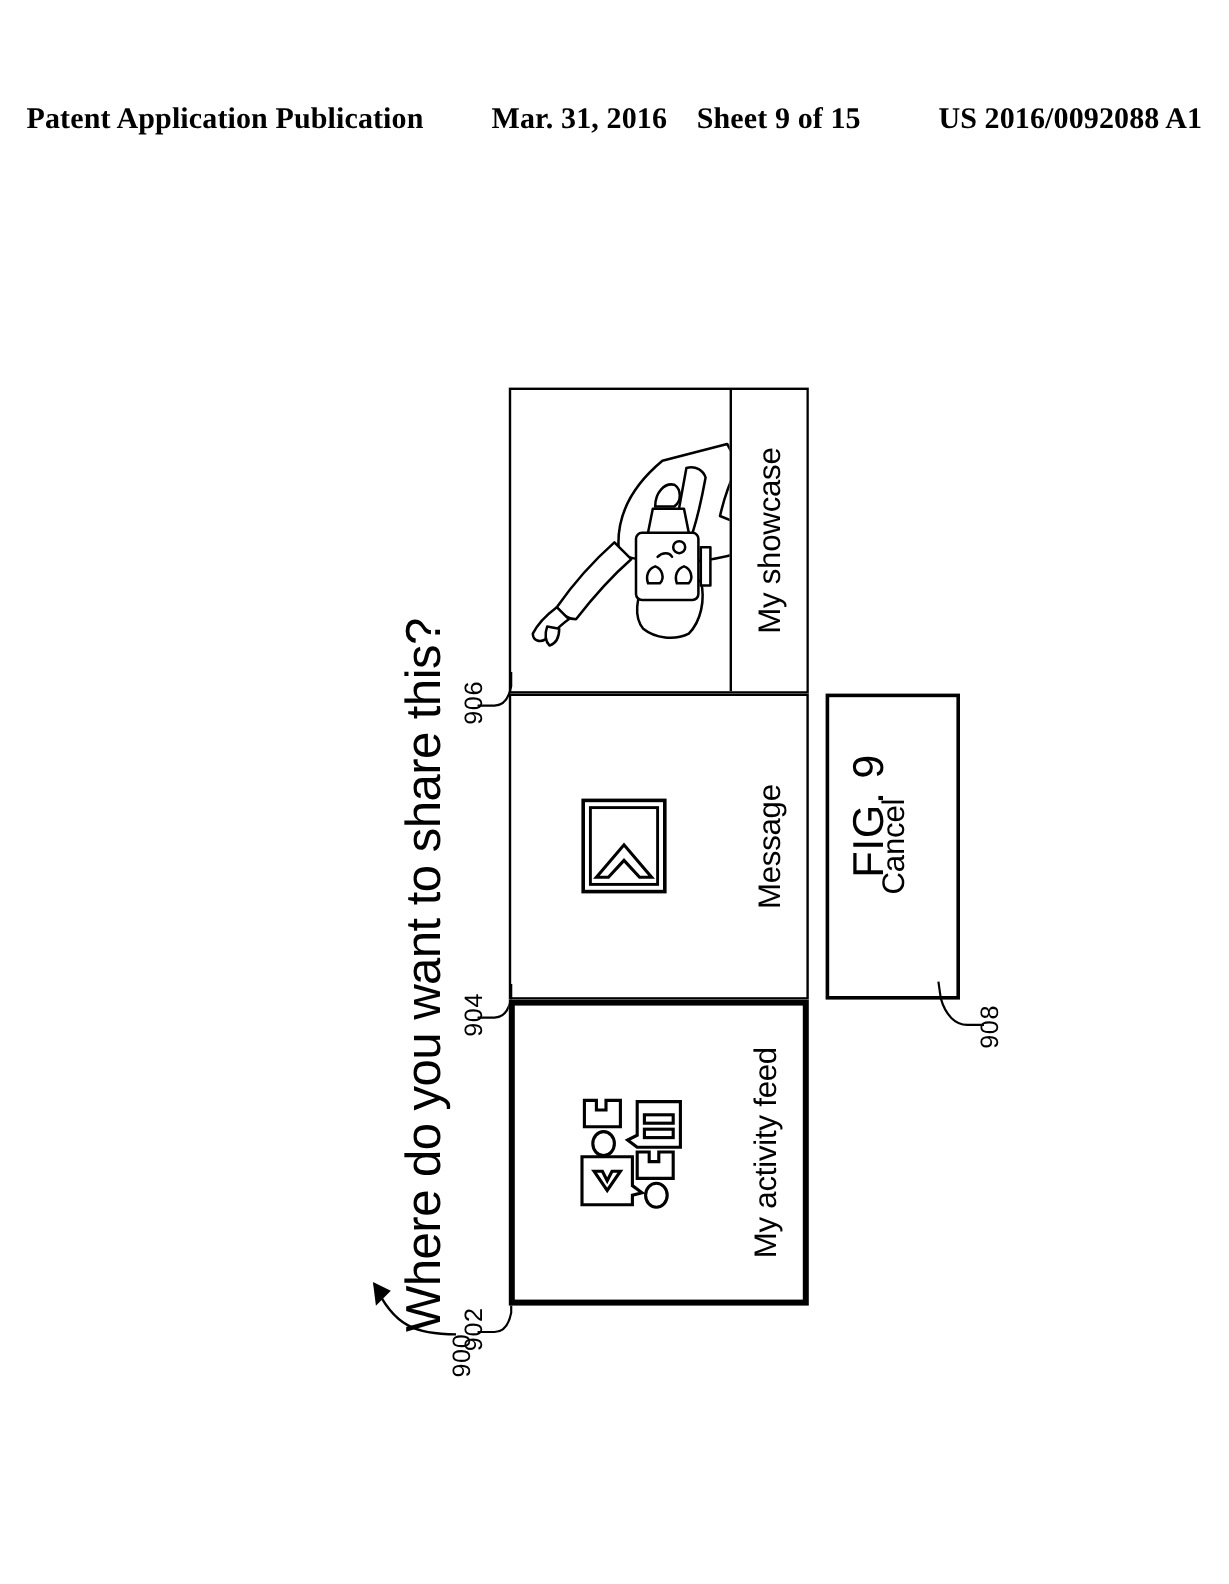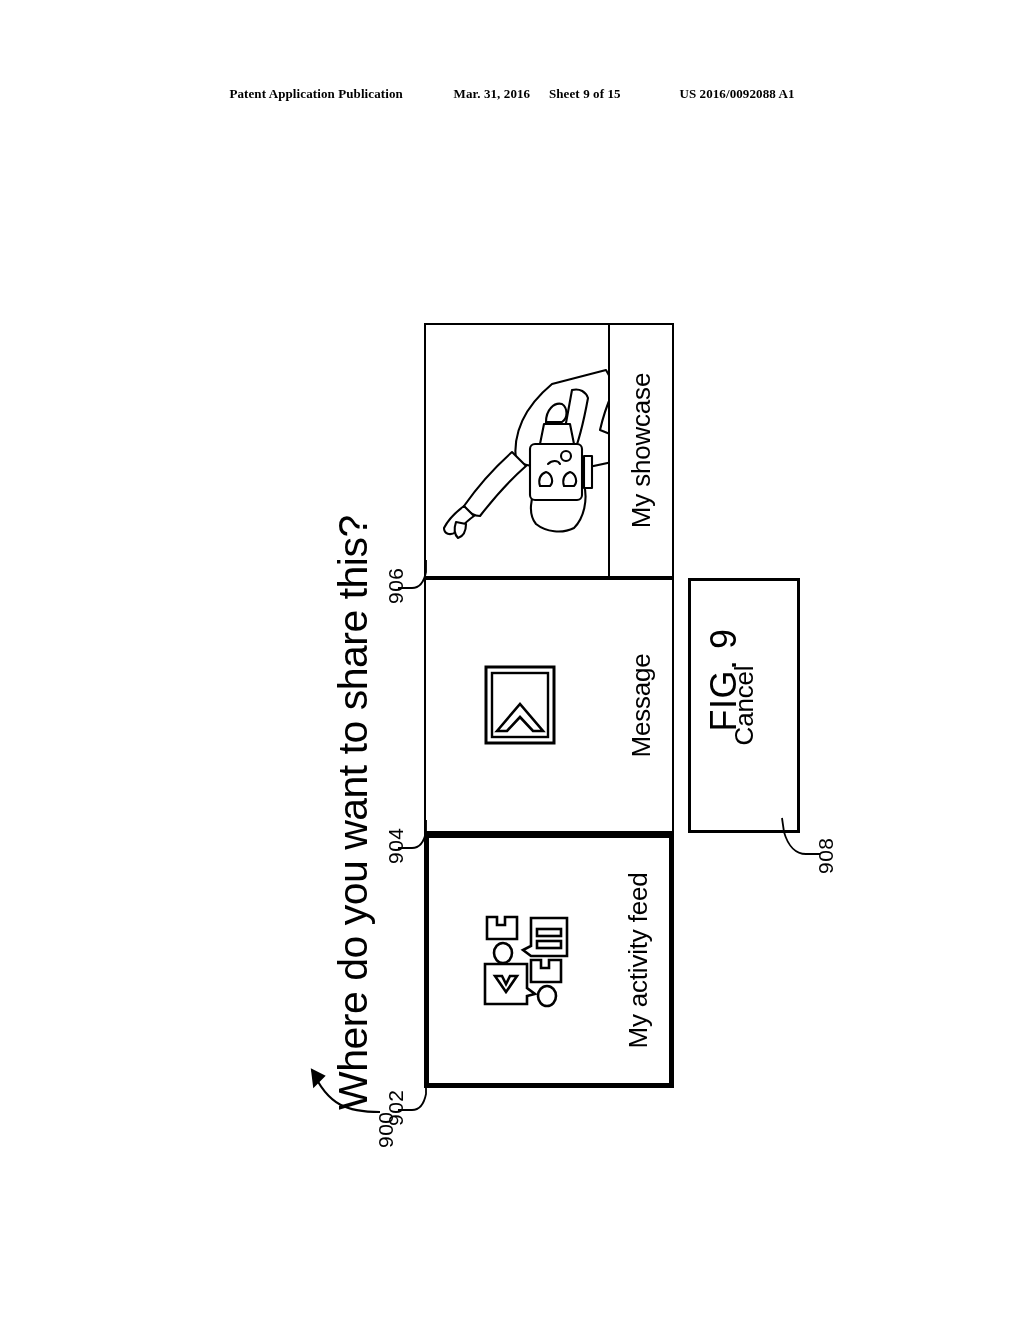--- a/index.html
+++ b/index.html
@@ -18,21 +18,21 @@
 
   
   .page-header {
     position: absolute;
     top: 86px;
     left: 0;
     width: 1024px;
     text-align: center;
     font-family: "Liberation Serif", serif;
     font-weight: bold;
-    font-size: 13px;
+    font-size: 25px;
     letter-spacing: 0.1px;
     white-space: nowrap;
   }
   .page-header .seg { display: inline-block; }
   .page-header .gap-a { display: inline-block; width: 44px; }
   .page-header .gap-b { display: inline-block; width: 12px; }
   .page-header .gap-c { display: inline-block; width: 52px; }
 
   
   .figure-stage {

